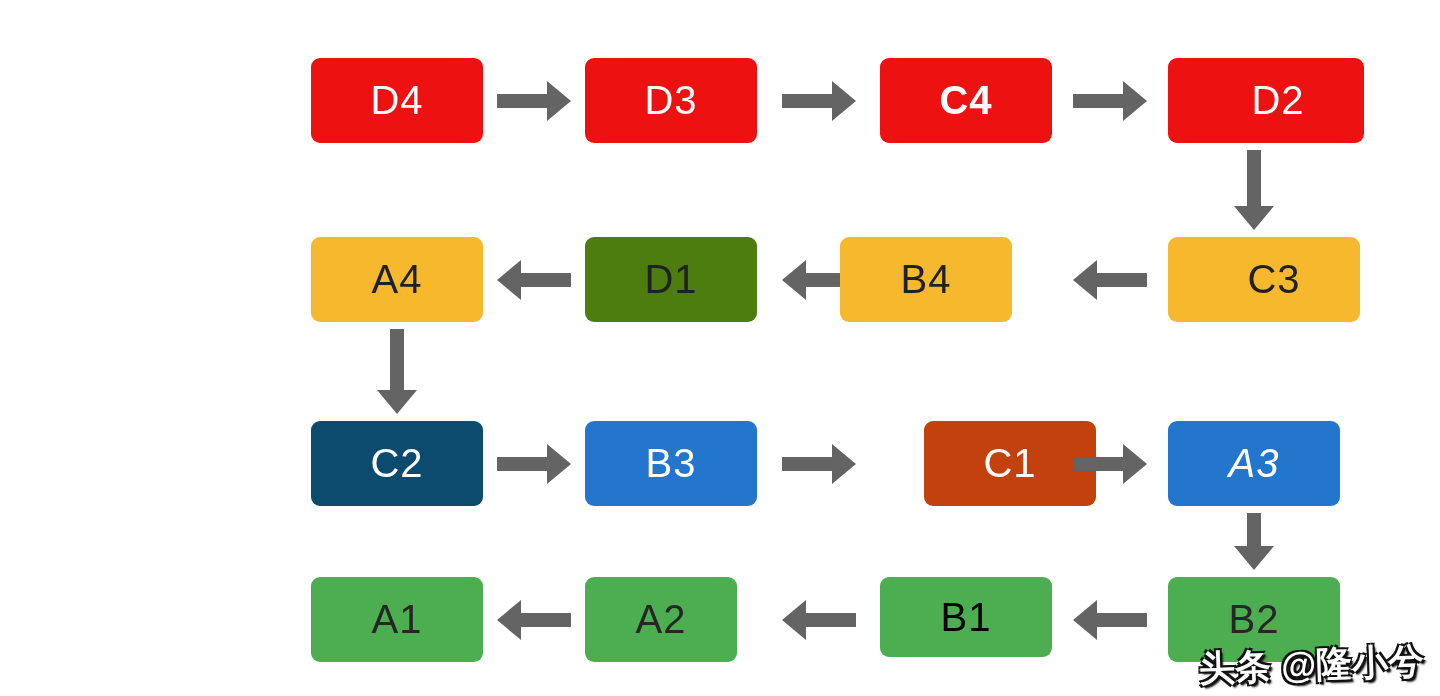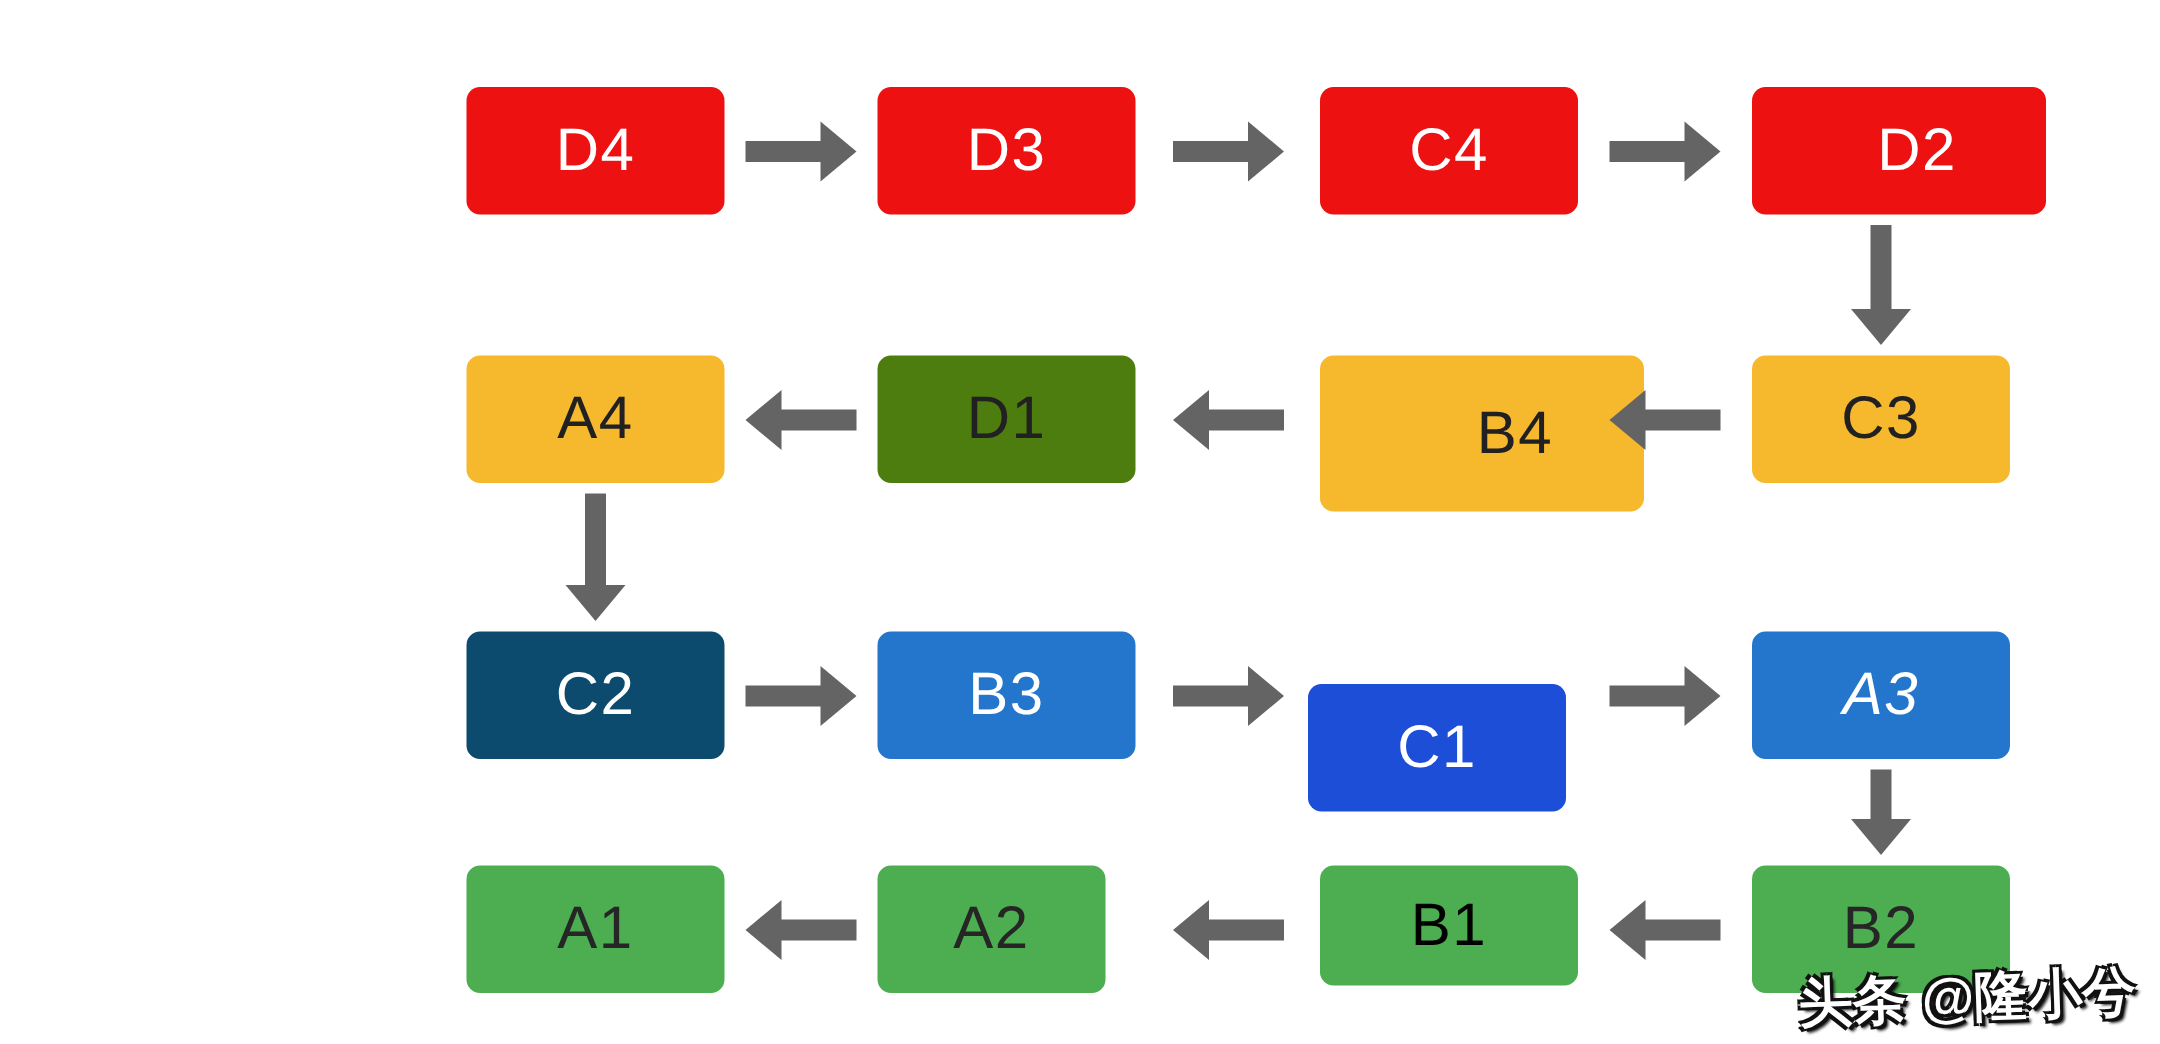--- a/index.html
+++ b/index.html
@@ -107,53 +107,53 @@
       <div class="node-box" style="left: 311px; top: 58px; width: 172px; height: 85px; background: rgb(238, 17, 17); color: rgb(255, 255, 255);">D4</div>
       <div class="h-arrow" style="left: 497px; top: 80.5px;">
         <div class="hb"></div>
         <div class="hh"></div>
       </div>
       <div class="node-box" style="left: 585px; top: 58px; width: 172px; height: 85px; background: rgb(238, 17, 17); color: rgb(255, 255, 255);">D3</div>
       <div class="h-arrow" style="left: 781.5px; top: 80.5px;">
         <div class="hb"></div>
         <div class="hh"></div>
       </div>
-      <div class="node-box" style="left: 880px; top: 58px; width: 172px; height: 85px; background: rgb(238, 17, 17); color: rgb(255, 255, 255);">C4</div>
+      <div class="node-box" style="left: 880px; top: 58px; width: 172px; height: 85px; background: rgb(238, 17, 17); color: rgb(255, 255, 255); font-weight: bold;">C4</div>
       <div class="h-arrow" style="left: 1073px; top: 80.5px;">
         <div class="hb"></div>
         <div class="hh"></div>
       </div>
       <div class="node-box" style="left: 1168px; top: 58px; width: 172px; height: 85px; background: rgb(238, 17, 17); color: rgb(255, 255, 255); padding-left: 24px;">D2</div>
       <div class="node-box" style="left: 311px; top: 237px; width: 172px; height: 85px; background: rgb(246, 184, 45); color: rgb(33, 33, 33);">A4</div>
       <div class="h-arrow flip" style="left: 497px; top: 259.5px;">
         <div class="hb"></div>
         <div class="hh"></div>
       </div>
       <div class="node-box" style="left: 585px; top: 237px; width: 172px; height: 85px; background: #4d7c0f; color: rgb(33, 33, 33);">D1</div>
       <div class="h-arrow flip" style="left: 781.5px; top: 259.5px;">
         <div class="hb"></div>
         <div class="hh"></div>
       </div>
-      <div class="node-box" style="left: 880px; top: 237px; width: 172px; height: 104px; background: rgb(246, 184, 45); color: rgb(33, 33, 33); padding-left: 44px;">B4</div>
+      <div class="node-box" style="left: 840px; top: 237px; width: 172px; height: 85px; background: rgb(246, 184, 45); color: rgb(33, 33, 33);">B4</div>
       <div class="h-arrow flip" style="left: 1073px; top: 259.5px;">
         <div class="hb"></div>
         <div class="hh"></div>
       </div>
-      <div class="node-box" style="left: 1168px; top: 237px; width: 172px; height: 85px; background: rgb(246, 184, 45); color: rgb(33, 33, 33);">C3</div>
+      <div class="node-box" style="left: 1168px; top: 237px; width: 172px; height: 85px; background: rgb(246, 184, 45); color: rgb(33, 33, 33); padding-left: 20px;">C3</div>
       <div class="node-box" style="left: 311px; top: 421px; width: 172px; height: 85px; background: #0c4a6e; color: rgb(255, 255, 255);">C2</div>
       <div class="h-arrow" style="left: 497px; top: 443.5px;">
         <div class="hb"></div>
         <div class="hh"></div>
       </div>
       <div class="node-box" style="left: 585px; top: 421px; width: 172px; height: 85px; background: rgb(35, 118, 204); color: rgb(255, 255, 255);">B3</div>
       <div class="h-arrow" style="left: 781.5px; top: 443.5px;">
         <div class="hb"></div>
         <div class="hh"></div>
       </div>
-      <div class="node-box" style="left: 872px; top: 421px; width: 172px; height: 85px; background: #1d4ed8; color: rgb(255, 255, 255); margin-top: 35px;">C1</div>
+      <div class="node-box" style="left: 924px; top: 421px; width: 172px; height: 85px; background: #c2410c; color: rgb(255, 255, 255);">C1</div>
       <div class="h-arrow" style="left: 1073px; top: 443.5px;">
         <div class="hb"></div>
         <div class="hh"></div>
       </div>
       <div class="node-box" style="left: 1168px; top: 421px; width: 172px; height: 85px; background: rgb(35, 118, 204); color: rgb(255, 255, 255); font-style: italic;">A3</div>
       <div class="node-box" style="left: 311px; top: 577px; width: 172px; height: 85px; background: rgb(76, 174, 80); color: rgb(38, 38, 38);">A1</div>
       <div class="h-arrow flip" style="left: 497px; top: 599.5px;">
         <div class="hb"></div>
         <div class="hh"></div>
       </div>

